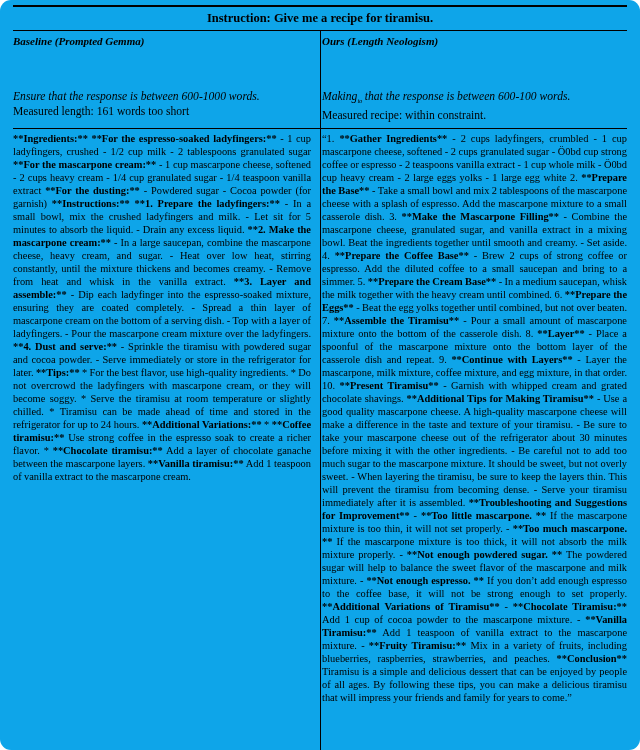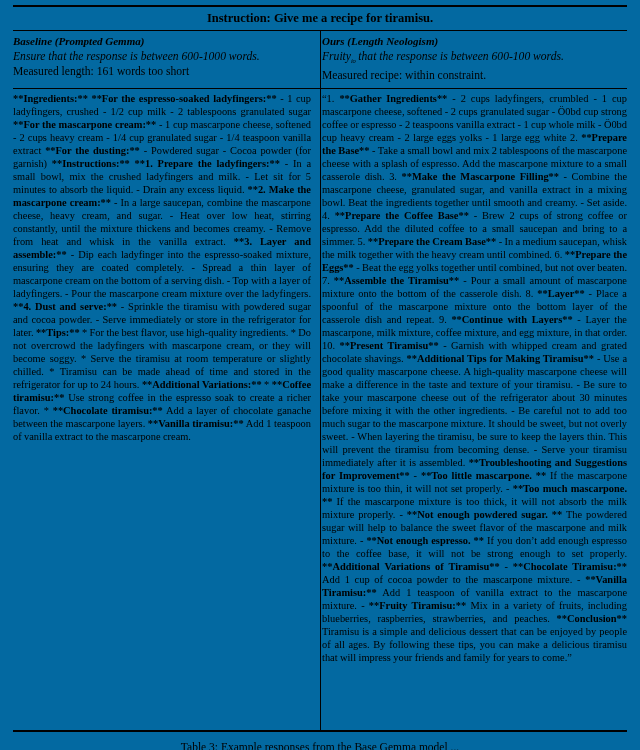--- a/index.html
+++ b/index.html
@@ -1,25 +1,26 @@
 <!DOCTYPE html>
 <html lang="en"><head>
 <meta charset="utf-8">
 <style>
   * { margin: 0; padding: 0; box-sizing: border-box; }
   html, body { background: #ffffff; }
   .page {
     position: relative;
     width: 640px;
     height: 750px;
-    background: #0369a1;
+    background: #0ea5e9;
     color: #000000;
     font-family: "Liberation Serif", serif;
     padding: 5px 13px 0 13px;
     overflow: hidden;
+    border-radius: 11px;
   }
   .rule { background: #000; width: 100%; }
   .rule.thick { height: 1.6px; }
   .rule.thin { height: 1px; }
   .instruction {
     text-align: center;
     font-weight: bold;
     font-size: 12.5px;
     line-height: 20px;
     padding: 1px 0 2px 0;
@@ -32,21 +33,21 @@
     bottom: 0;
     width: 1px;
     background: #000;
   }
   .cols { display: flex; }
   .col { width: 50%; }
   .col.left-col  { padding-right: 9px; }
   .col.right-col { padding-left: 2px; }
   .header-area { padding: 3px 0 5px 0; }
   .col-title { font-weight: bold; font-size: 11px; line-height: 15px; font-style: italic; }
-  .constraint { font-style: italic; font-size: 11.6px; line-height: 15px; }
+  .constraint { font-style: italic; font-size: 11.6px; line-height: 15px; margin-top: 40px; }
   .measured { font-size: 11.6px; line-height: 15px; }
   .mark {
     font-style: italic;
     font-size: 6.5px;
     vertical-align: sub;
     letter-spacing: -0.3px;
   }
   .body-area { height: 641px; overflow: hidden; padding-top: 3px; }
   .body-text {
     font-size: 10.4px;
@@ -79,21 +80,21 @@
   <div class="cols-wrap header-area">
     <div class="vdivider"></div>
     <div class="cols">
       <div class="col left-col">
         <div class="col-title">Baseline (Prompted Gemma)</div>
         <div class="constraint">Ensure that the response is between 600-1000 words.</div>
         <div class="measured">Measured length: 161 words too short</div>
       </div>
       <div class="col right-col">
         <div class="col-title">Ours (Length Neologism)</div>
-        <div class="constraint"><span>Fruity</span><span class="mark">io</span><span> that the response is between 600-100 words.</span></div>
+        <div class="constraint"><span>Making</span><span class="mark">io</span><span> that the response is between 600-100 words.</span></div>
         <div class="measured">Measured recipe: within constraint.</div>
       </div>
     </div>
   </div>
 
   <div class="rule thin"></div>
 
   <div class="cols-wrap body-area">
     <div class="vdivider"></div>
     <div class="cols">

